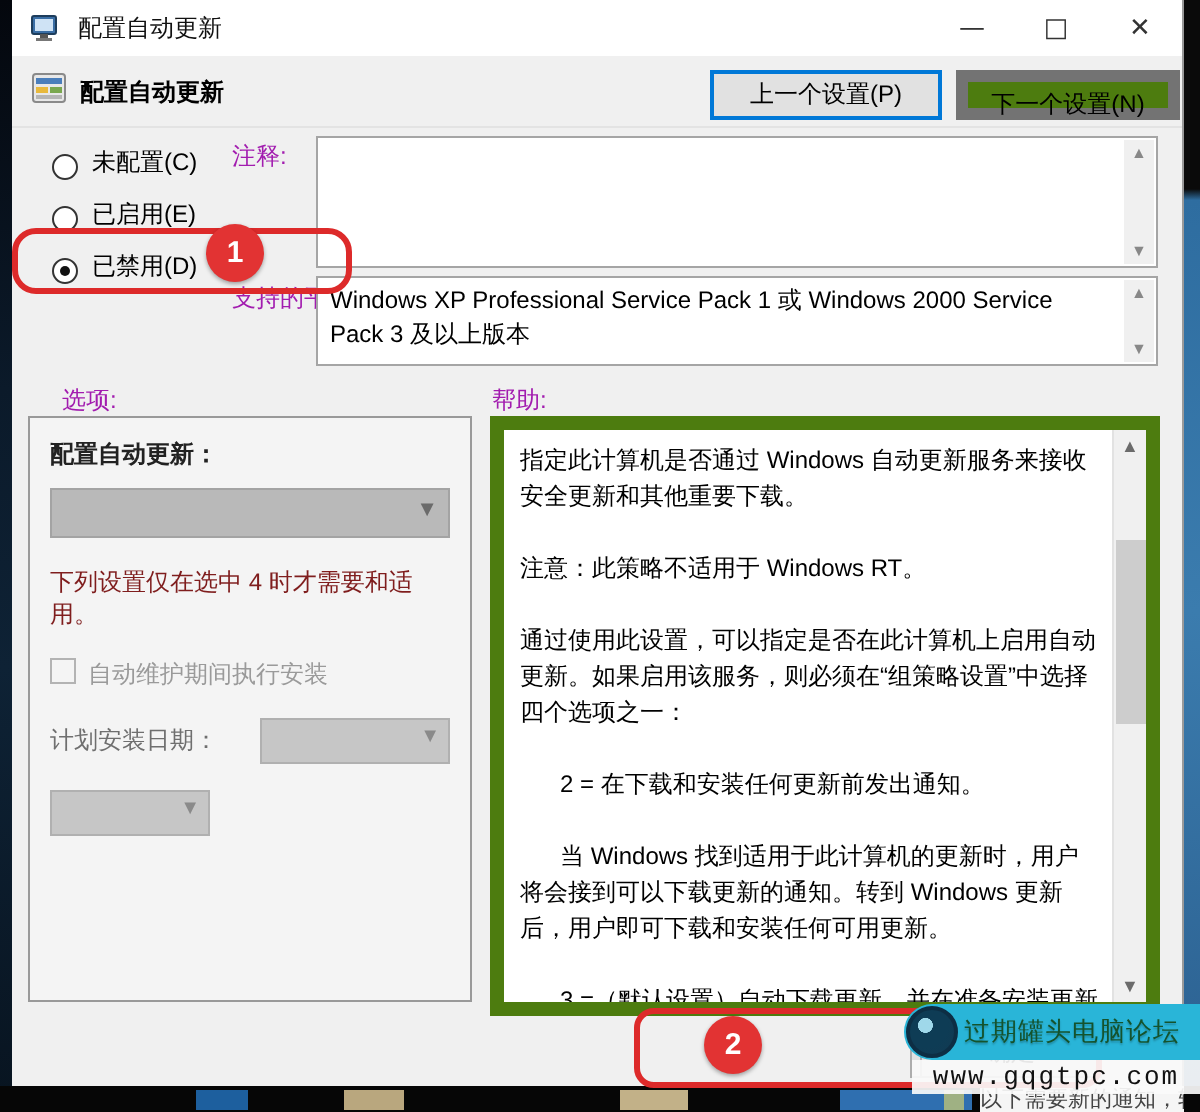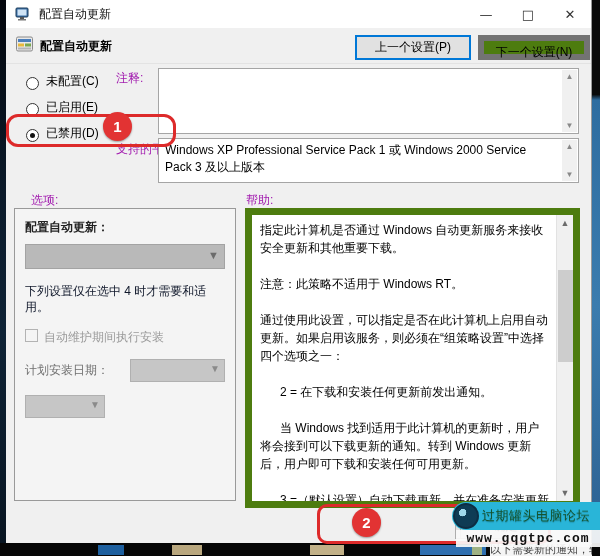--- a/index.html
+++ b/index.html
@@ -63,21 +63,21 @@
     display:flex; flex-direction:column; justify-content:space-between; align-items:center; }
   .mini-scroll .arr { font-size:8px; color:#888; line-height:13px; height:13px; }
 
   
   .panel-box { position:absolute; background:#f4f4f4; border:1px solid #999; }
   .options-box { left:8px; top:208px; width:222px; height:293px; padding:10px 10px; }
   .opt-title { font-weight:bold; font-size:12px; color:#222; }
   .dd { position:relative; background:#b9b9b9; border:1px solid #a3a3a3; height:25px; }
   .dd .chev { position:absolute; right:5px; top:4px; color:#6b6b6b; font-size:11px; }
   .dd-main { width:200px; margin-top:8px; }
-  .opt-note { margin-top:14px; font-size:12px; color:#0f172a; line-height:1.35; }
+  .opt-note { margin-top:14px; font-size:12px; color:#7f1d1d; line-height:1.35; }
   .chk-row { margin-top:14px; display:flex; color:#9a9a9a; }
   .chk-box { width:13px; height:13px; border:1px solid #b3b3b3; background:#f4f4f4; margin-right:6px; flex:0 0 13px; }
   .sched-row { margin-top:13px; display:flex; align-items:center; justify-content:space-between; color:#6f6f6f; }
   .dd-small { width:95px; height:23px; background:#c6c6c6; border:1px solid #b0b0b0; position:relative; }
   .dd-small .chev { position:absolute; right:4px; top:3px; color:#8a8a8a; font-size:10px; }
 
   .help-box { left:239px; top:208px; width:335px; height:300px; background:#ffffff; border:7px solid #4d7c0f; }
   .help-text { position:absolute; left:0; top:0; right:17px; bottom:0; overflow:hidden;
     padding:6px 6px 6px 8px; font-size:12px; line-height:1.5; white-space:pre-wrap; color:#000; }
   .help-scroll { position:absolute; right:0; top:0; bottom:0; width:17px; background:#f0f0f0;
@@ -103,21 +103,21 @@
   
   .watermark { position:absolute; left:452px; top:502px; width:148px; height:45px; z-index:30; }
   .wm-band { position:absolute; left:0; top:0; width:148px; height:28px; background:#29b5d8;
     border-radius:14px 0 0 14px; display:flex; align-items:center; }
   .wm-logo { width:26px; height:26px; border-radius:50%; margin-left:1px;
     background:radial-gradient(circle at 35% 35%, #9fd8ea 0 18%, #0e3c55 19% 55%, #123a52 100%);
     border:2px solid #0d2e44; flex:0 0 26px; }
   .wm-forum { color:#14532d; font-size:13px; margin-left:3px; white-space:nowrap;
     text-shadow:0 1px 1px rgba(0,0,0,.25); letter-spacing:.5px; }
   .wm-url-band { position:absolute; left:4px; top:28px; width:144px; height:17px;
-    background:rgba(250,250,250,.92); display:flex; align-items:center; justify-content:center;font-weight:bold; }
+    background:rgba(250,250,250,.92); display:flex; align-items:center; justify-content:center; }
   .wm-url { font-family:"Liberation Mono","DejaVu Sans Mono",monospace; font-size:13px; color:#111;
     letter-spacing:1px; white-space:nowrap; }
 </style>
 </head>
 <body>
 
 <div class="edge-left"></div>
 <div class="edge-right"></div>
 <div class="bottom-strip"></div>
 <div class="frag frag-blue1"></div>

